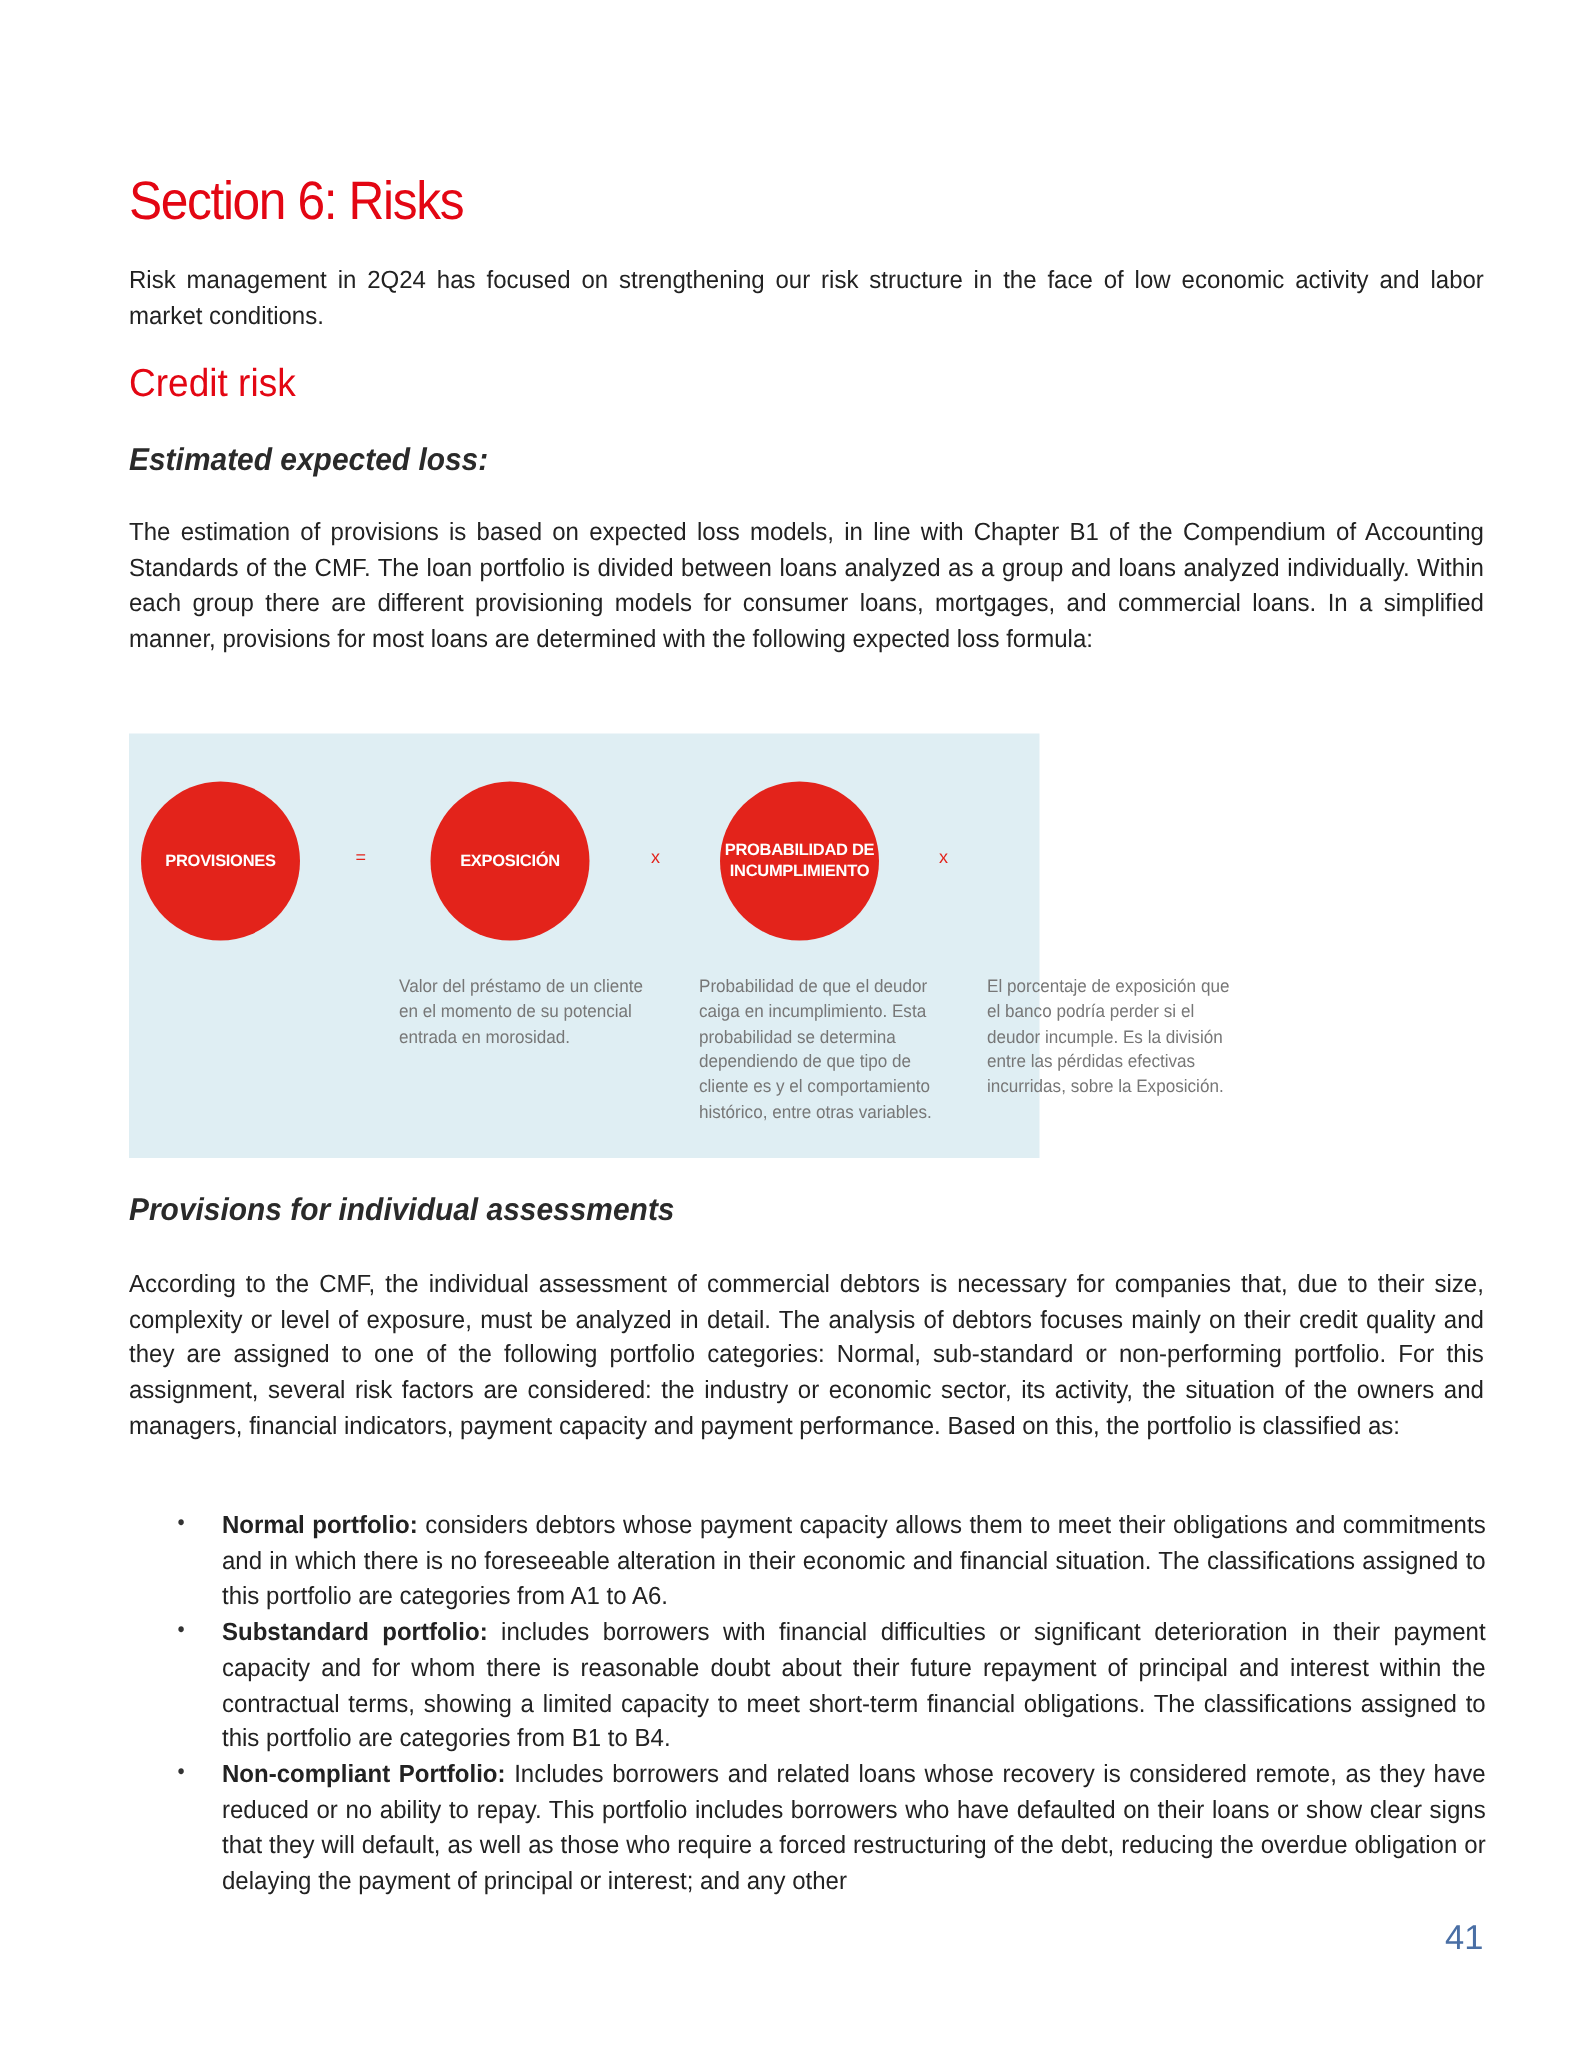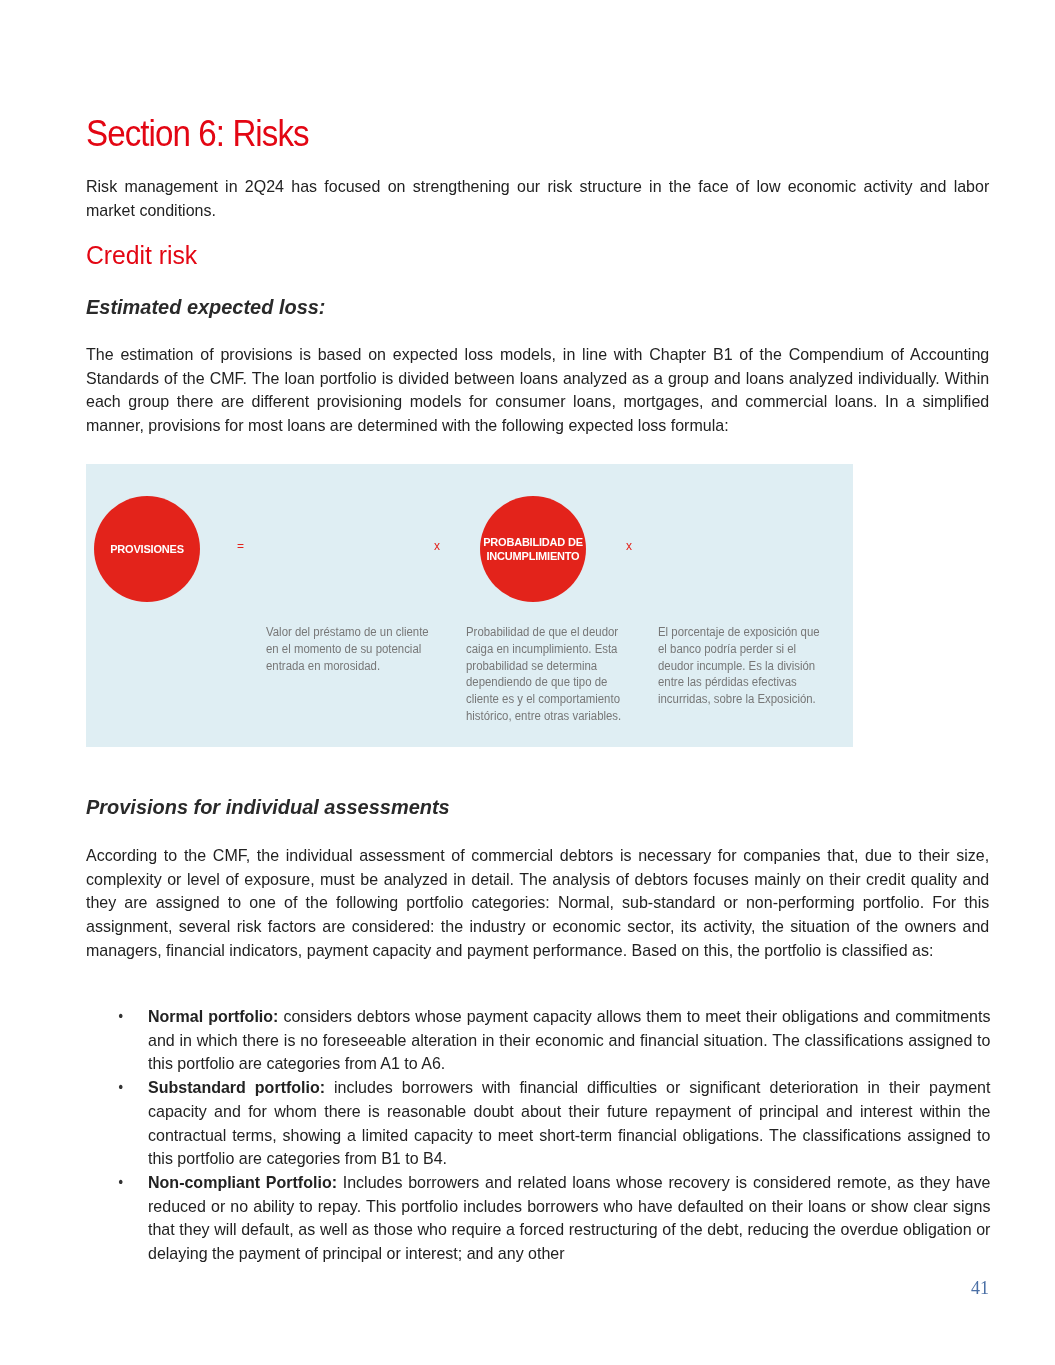--- a/index.html
+++ b/index.html
@@ -34,21 +34,21 @@
     font-family: "Liberation Sans", sans-serif;
     font-size: 21px; font-style: italic; font-weight: bold; color: #2a2a2a;
     transform: scaleX(0.95); transform-origin: left;
   }
   .h3.expected { top: 295px; }
   .h3.individual { top: 795px; }
   .estimation { position: absolute; top: 343px; left: 0; }
 
   
   .diagram {
-    position: absolute; top: 464px; left: 0; width: 767px; height: 283px;
+    position: absolute; top: 489px; left: 0; width: 607px; height: 283px;
     background: #dfeef3;
   }
   .circle {
     position: absolute; width: 106px; height: 106px; border-radius: 50%;
     background: #e3231b; color: #fff; display: flex; align-items: center; justify-content: center;
     text-align: center; font-family: "Liberation Sans", sans-serif; font-weight: bold;
     font-size: 11px; line-height: 14px; top: 32px; letter-spacing: -0.2px;
   }
   .c1 { left: 8px; } .c2 { left: 201px; } .c3 { left: 394px; } .c4 { left: 587px; }
   .op {
@@ -63,38 +63,39 @@
   }
   .d1 { left: 180px; } .d2 { left: 380px; } .d3 { left: 572px; }
 
   .according { position: absolute; top: 844px; left: 0; }
   .bullets { position: absolute; top: 1005px; left: 0; width: 903px; margin: 0; padding: 0; list-style: none; }
   .bullet { position: relative; padding-left: 62px; }
   .bullet .dot { position: absolute; left: 31px; top: 0; font-size: 14px; line-height: 23.7px; color: #333; }
   .bullet .p { width: 873px; transform: scaleX(0.965); }
   .bullet b { font-weight: bold; }
   .page-number {
-    position: absolute; top: 1278px; right: 66px; font-family: Liberation Serif, serif;
-    font-size: 18px; color: #4a6fa5;
+    position: absolute; top: 1278px; right: 66px; font-family: Liberation Sans, sans-serif;
+    font-size: 23px; color: #4a6fa5;
   }
 </style>
 </head>
 <body>
 
 <div class="page">
   <h1 class="section-title">Section 6: Risks</h1>
   <p class="p intro">Risk management in 2Q24 has focused on strengthening our risk structure in the face of low economic activity and labor market conditions.</p>
 
   <h2 class="subhead credit">Credit risk</h2>
   <h3 class="h3 expected">Estimated expected loss:</h3>
   <p class="p estimation">The estimation of provisions is based on expected loss models, in line with Chapter B1 of the Compendium of Accounting Standards of the CMF. The loan portfolio is divided between loans analyzed as a group and loans analyzed individually. Within each group there are different provisioning models for consumer loans, mortgages, and commercial loans. In a simplified manner, provisions for most loans are determined with the following expected loss formula:</p>
 
   <div class="diagram">
     <div class="circle c1">PROVISIONES</div>
     <div class="op op1">=</div>
+    <div class="circle c2">EXPOSICIÓN</div>
     <div class="op op2">x</div>
     <div class="circle c3">PROBABILIDAD DE INCUMPLIMIENTO</div>
     <div class="op op3">x</div>
 
     <div class="desc d1">Valor del préstamo de un cliente en el momento de su potencial entrada en morosidad.</div>
     <div class="desc d2">Probabilidad de que el deudor caiga en incumplimiento. Esta probabilidad se determina dependiendo de que tipo de cliente es y el comportamiento histórico, entre otras variables.</div>
     <div class="desc d3">El porcentaje de exposición que el banco podría perder si el deudor incumple. Es la división entre las pérdidas efectivas incurridas, sobre la Exposición.</div>
   </div>
 
   <h3 class="h3 individual">Provisions for individual assessments</h3>

